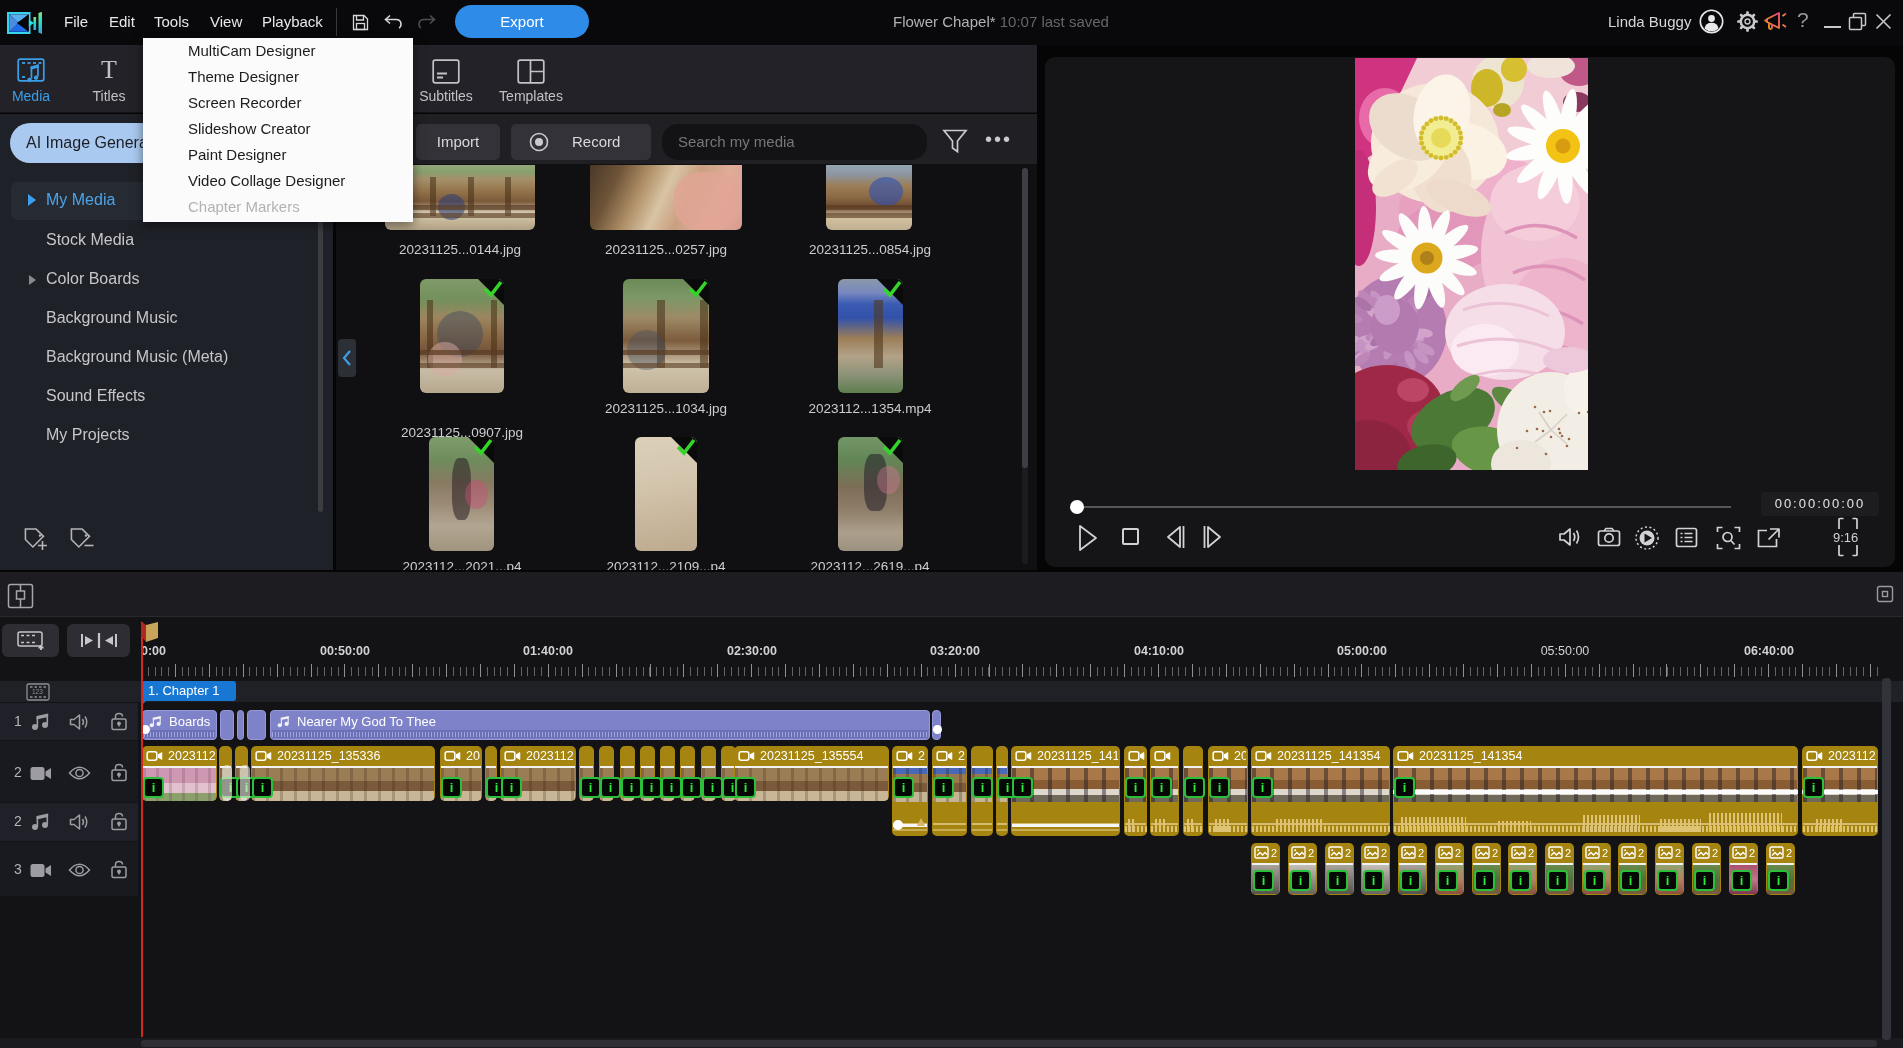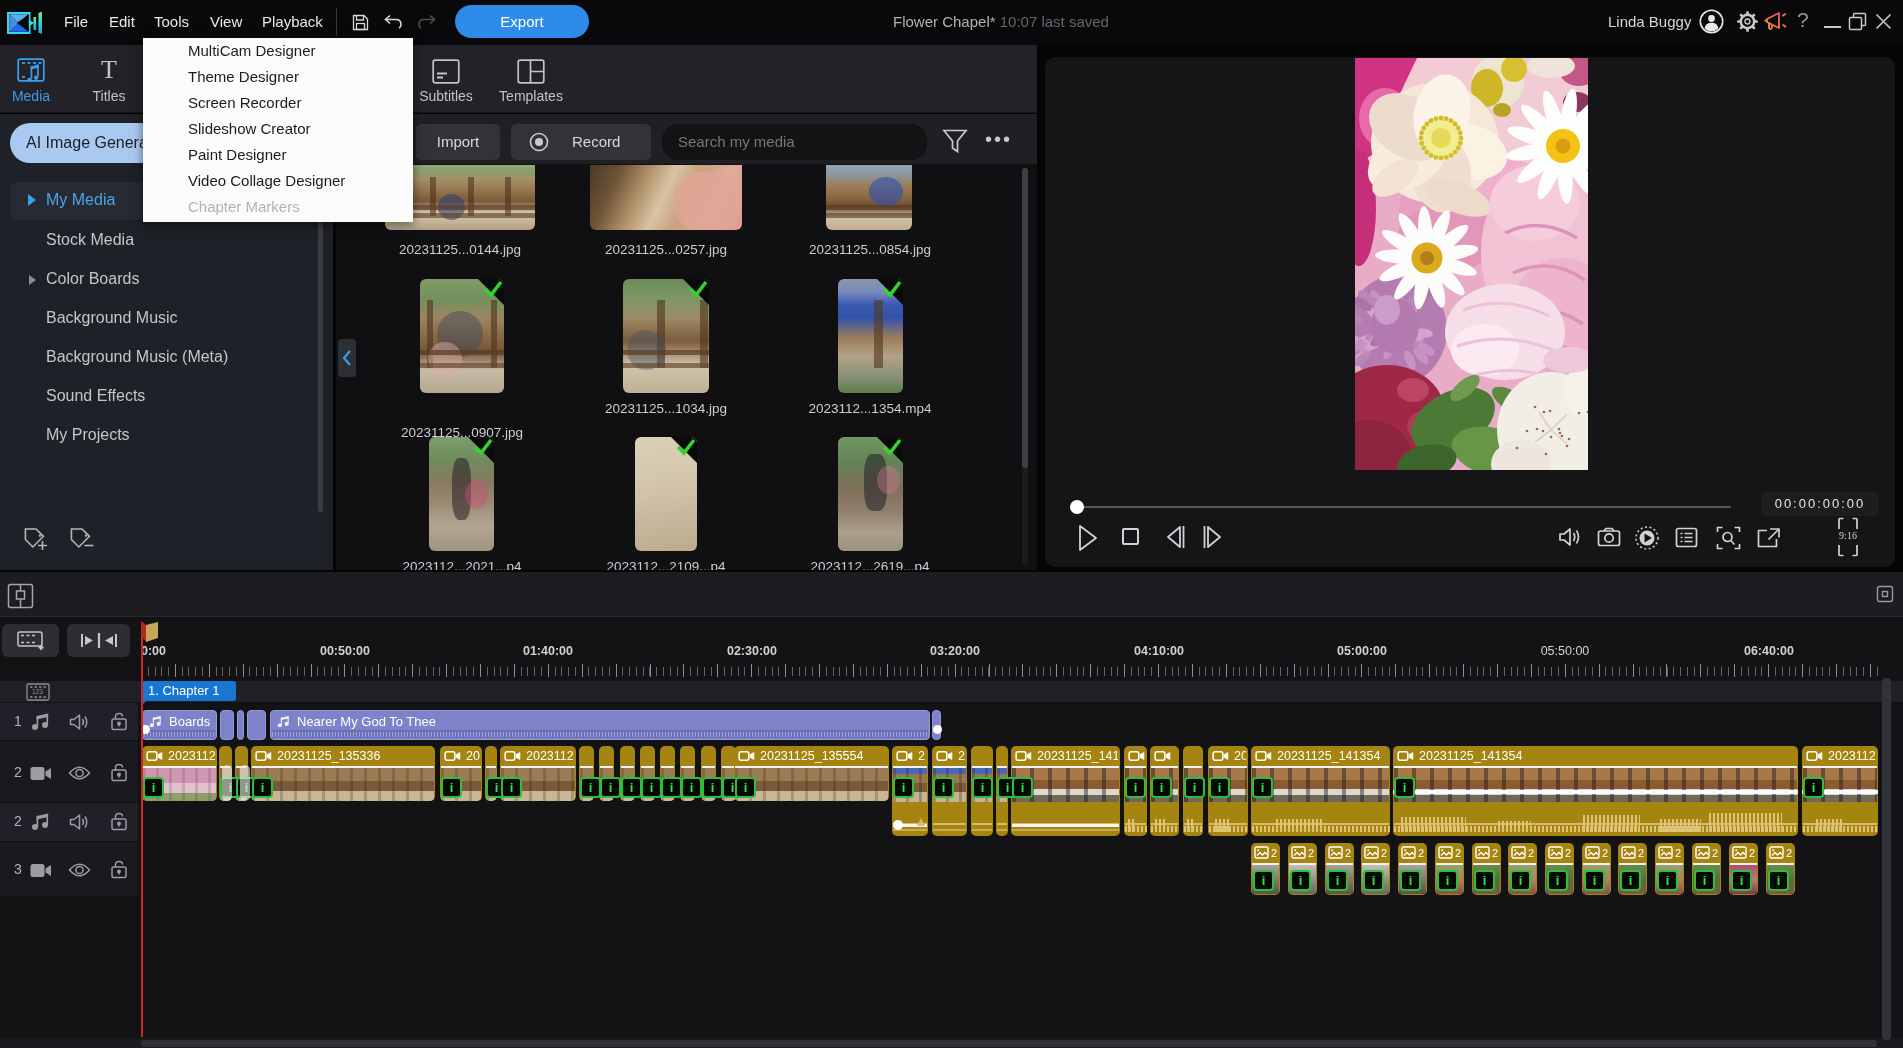--- a/index.html
+++ b/index.html
@@ -444,21 +444,21 @@
 <circle cx="11.5" cy="11" r="4.5"></circle>
     <path d="M14.8 14.5 L18.5 18.5"></path>
   </svg>
 <svg class="abs" style="left:1756px;top:527px" width="25" height="22" viewBox="0 0 25 22" fill="none" stroke="#d2d2d6" stroke-width="1.7">
 <path d="M11 3.5 H2.5 V19.5 H20.5 V12"></path>
     <path d="M14 2 H23 V10.5 M22.5 2.5 L12.5 12.5" stroke-linejoin="round"></path>
   </svg>
 <svg class="abs" style="left:1838px;top:517px" width="20" height="40" viewBox="0 0 20 40" fill="none" stroke="#d2d2d6" stroke-width="1.7">
 <path d="M5.5 1.5 H2 Q1 1.5 1 2.5 V12 M14.5 1.5 H18 Q19 1.5 19 2.5 V12 M1 28 V37.5 Q1 38.5 2 38.5 H5.5 M19 28 V37.5 Q19 38.5 18 38.5 H14.5"></path>
   </svg>
-<div class="abs" style="left:1833px;top:530px;width:30px;text-align:center;color:#d2d2d6;font-size:10px;font-family:Liberation Serif, serif;">9:16</div>
+<div class="abs" style="left:1833px;top:530px;width:30px;text-align:left;color:#d2d2d6;font-size:13px;">9:16</div>
 <div class="abs" style="left:0;top:575px;width:1903px;height:473px;background:#131316;"></div>
 <div class="abs" style="left:0;top:572px;width:1903px;height:45px;background:#1d1d21;"></div>
 <svg class="abs" style="left:1876px;top:585px" width="18" height="18" viewBox="0 0 18 18" fill="none" stroke="#9a9aa0" stroke-width="1.4">
 <rect x="1.5" y="1.5" width="15" height="15" rx="2"></rect>
     <rect x="6.5" y="6.5" width="5" height="5"></rect>
   </svg>
 <svg class="abs" style="left:7px;top:583px" width="27" height="26" viewBox="0 0 27 26" fill="none" stroke="#a6a6aa" stroke-width="1.5">
 <rect x="1.5" y="1.5" width="24" height="23" rx="2"></rect>
 <rect x="9.5" y="8" width="8" height="8"></rect>
 <path d="M13.5 1.5 V8 M13.5 16 V24.5"></path>

